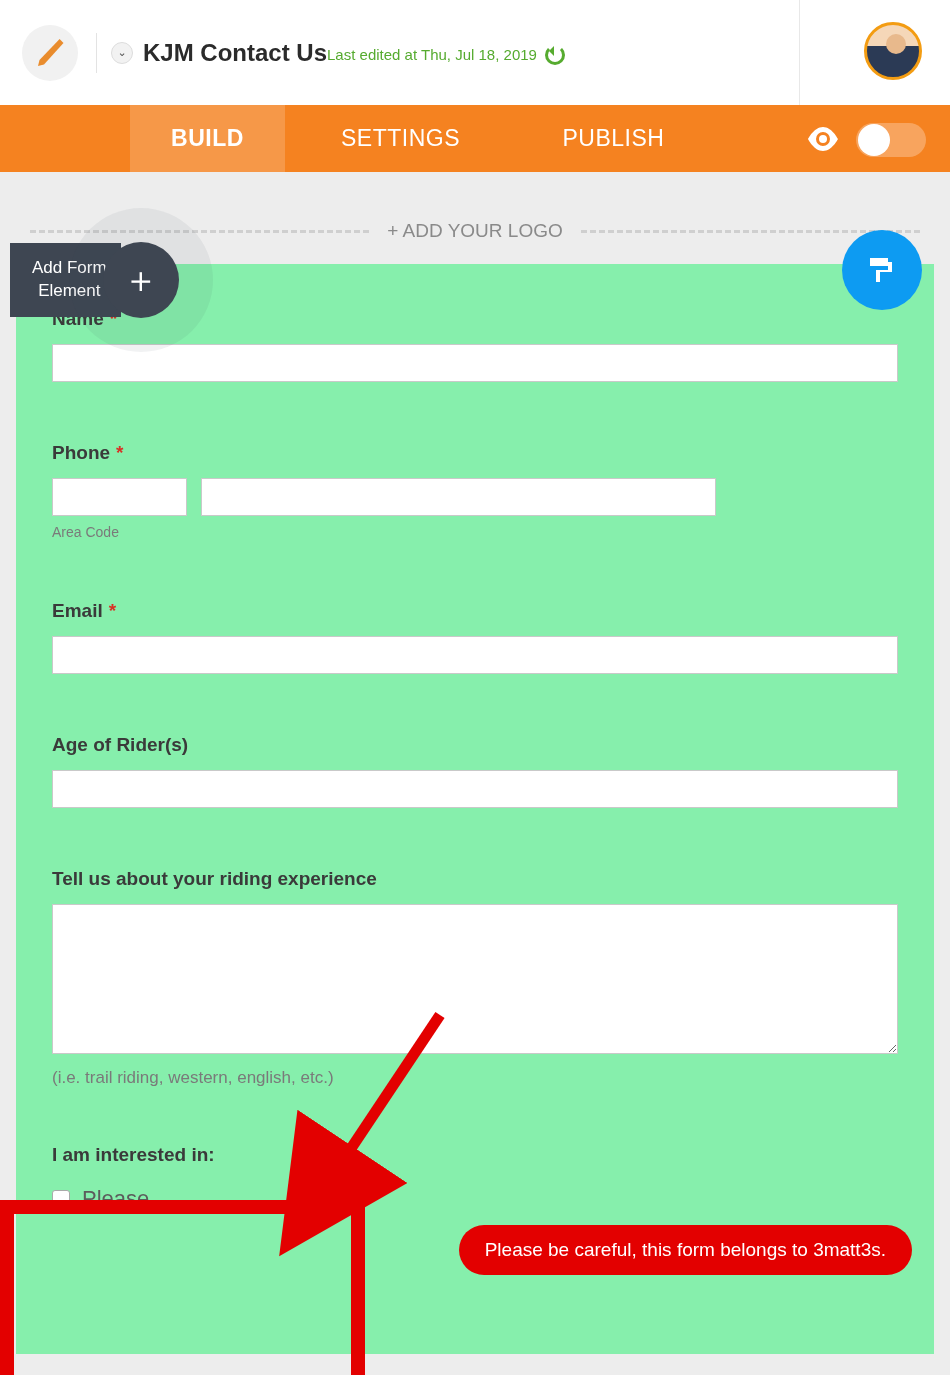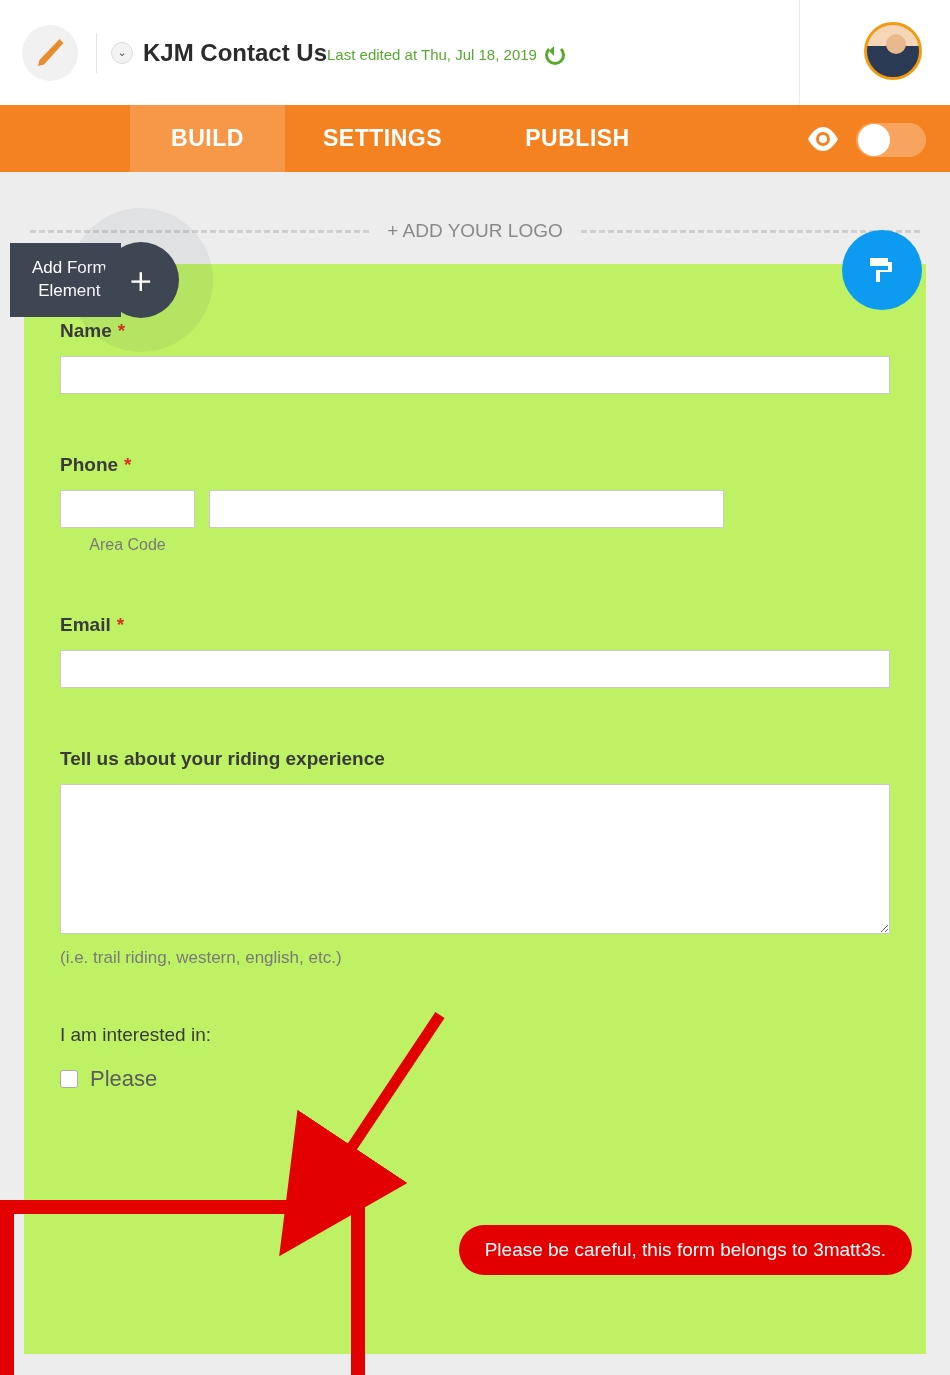--- a/index.html
+++ b/index.html
@@ -64,24 +64,25 @@
     background:linear-gradient(#f5d7b8 40%,#2b3a55 40%);
     overflow:hidden;cursor:pointer;
   }
   .avatar::after{content:"";position:absolute;top:9px;left:19px;width:20px;height:20px;background:#e8b98c;border-radius:50%;}
 
   
   .tabbar{
     height:67px;background:#f58220;
     display:flex;align-items:center;
     position:relative;
+    gap:18px;
   }
   .tab{
     height:100%;display:flex;align-items:center;justify-content:center;
-    color:#fff;font-size:23px;font-weight:700;letter-spacing:.5px;
+    color:#fff;font-size:23px;font-weight:400;letter-spacing:.5px;
     cursor:pointer;
   }
   .tab.active{background:rgba(255,255,255,.18);font-weight:600;}
   .tab-build{width:155px;margin-left:130px;}
   .tab-settings{width:195px;}
   .tab-publish{width:195px;}
   .eye-icon{position:absolute;right:110px;top:22px;cursor:pointer;}
   .eye-icon svg{fill:#fff;}
   .toggle{
     position:absolute;right:24px;top:18px;
@@ -116,39 +117,39 @@
   .plus{color:#fff;font-size:36px;font-weight:200;}
   .design-btn{
     position:absolute;right:28px;top:58px;
     width:80px;height:80px;border-radius:50%;background:#0d9bf2;
     display:flex;align-items:center;justify-content:center;cursor:pointer;
   }
   .design-btn svg{fill:#fff;}
 
   
   .form-card{
-    margin:0 24px;background:#bef264;
-    padding:56px 36px 40px;
+    margin:0 16px;background:#86efac;
+    padding:44px 36px 40px;
   }
   .form-card{min-height:1090px;}
   .field{margin-bottom:60px;}
   .field-label{font-size:19px;font-weight:700;color:#3a3a3a;margin-bottom:14px;display:block;}
   .req{color:#d93025;margin-left:6px;}
   .text-input{
     width:100%;height:38px;border:1px solid #c9c9c9;background:#fff;
     padding:0 10px;font-size:15px;
   }
-  .sub-label{color:#7a7a7a;font-size:16px;margin-top:8px;text-align:center;}
+  .sub-label{color:#7a7a7a;font-size:14px;margin-top:8px;}
   .phone-row{display:flex;gap:14px;}
   .phone-row .ac{width:135px;}
   .phone-row .pn{width:515px;}
   textarea.text-input{height:150px;padding:10px;resize:both;}
   .hint{color:#7a7a7a;font-size:17px;margin-top:10px;font-style:normal;}
 
-  .interest-label{font-size:19px;font-weight:400;color:#3a3a3a;margin-bottom:20px;}
+  .interest-label{font-size:19px;font-weight:700;color:#3a3a3a;margin-bottom:20px;}
   .cb-row{display:flex;align-items:center;gap:12px;color:#5c5c5c;font-size:22px;}
   .cb{width:18px;height:18px;border:1px solid #aaa;border-radius:3px;background:#fff;}
 
   
   .highlight-box{
     position:absolute;left:0;bottom:0;width:365px;height:175px;
     border:14px solid #e30000;border-bottom:none;
     pointer-events:none;z-index:20;
   }
   
@@ -240,20 +241,24 @@
           <input class="text-input" type="text" style="">
         </div>
       </div>
     </div>
 
     <div class="field">
       <label class="field-label"><span>Email</span><span class="req">*</span></label>
       <input class="text-input" type="text" style="">
     </div>
 
+    <div class="field">
+      <label class="field-label">Age of Rider(s)</label>
+      <input class="text-input" type="text" style="">
+    </div>
 
     <div class="field" style="margin-bottom:10px">
       <label class="field-label">Tell us about your riding experience</label>
       <textarea class="text-input" style=""></textarea>
       <div class="hint">(i.e. trail riding, western, english, etc.)</div>
     </div>
 
     <div style="height:46px"></div>
 
     <div>

